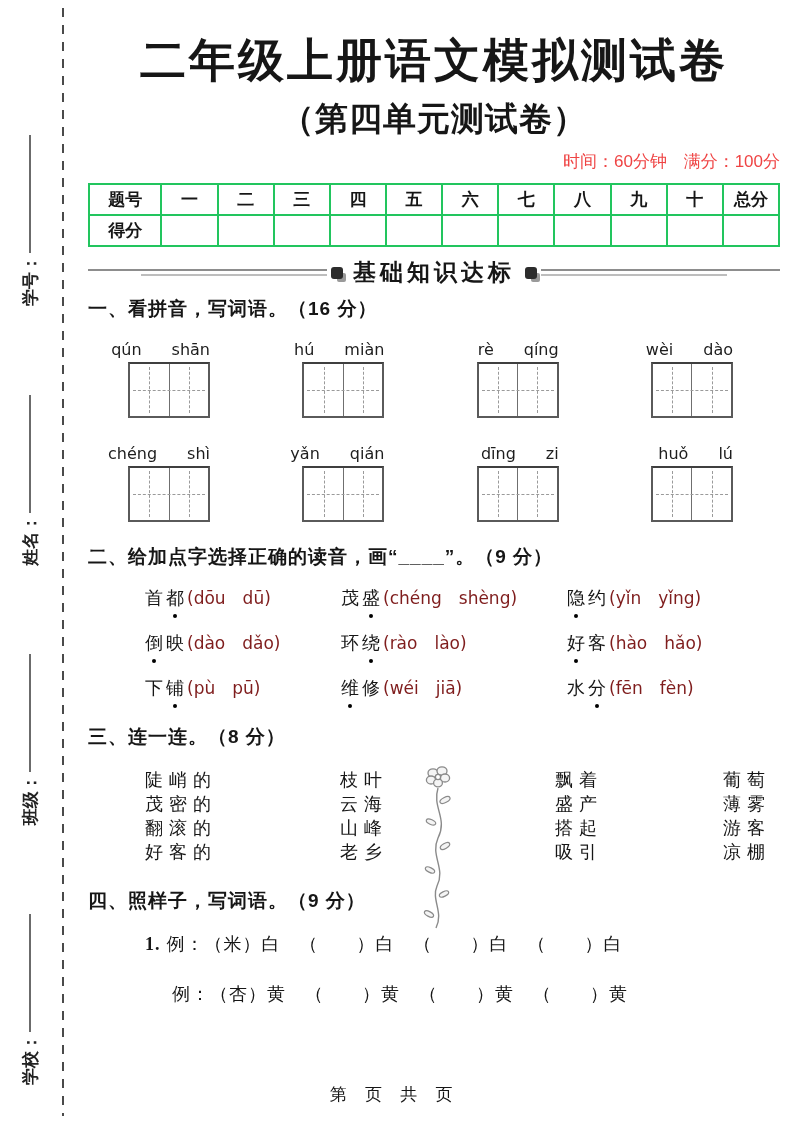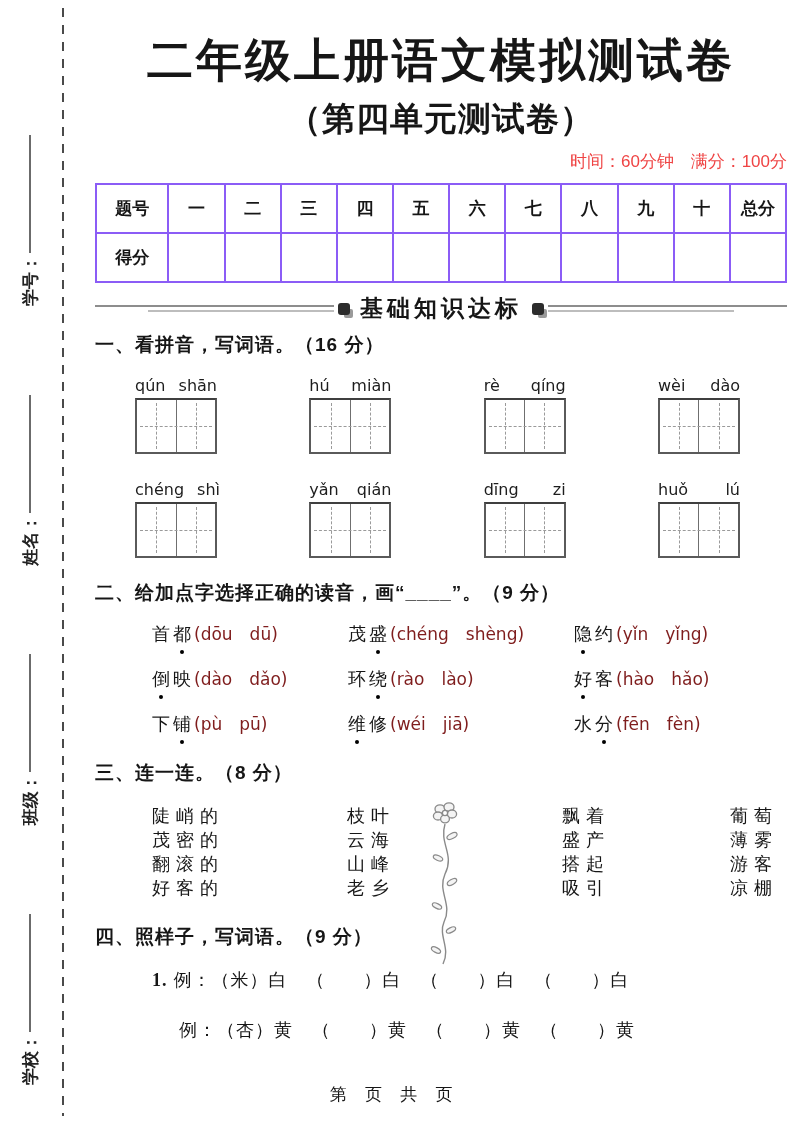--- a/index.html
+++ b/index.html
@@ -16,49 +16,49 @@
   .sidebar-rot{
     position:absolute;width:950px;height:30px;left:-445px;top:595px;
     transform:rotate(-90deg);
     display:flex;align-items:center;justify-content:space-between;
     font-family:"Liberation Serif",serif;font-size:17px;color:#222;
   }
   .sb-field{white-space:nowrap;display:flex;align-items:center;}
   .sb-label{font-weight:600;}
   .sb-line{display:inline-block;width:118px;height:0;border-bottom:2px solid #6b6b6b;margin-left:2px;}
   
-  .content{position:absolute;left:95px;top:20px;width:692px;}
+  .content{position:absolute;left:88px;top:20px;width:692px;}
   .title{font-size:46px;line-height:52px;font-weight:bold;text-align:center;margin:14px 0 0;letter-spacing:3px;}
   .subtitle{font-size:33px;line-height:38px;font-weight:bold;text-align:center;margin:14px 0 0;letter-spacing:1px;}
   .meta{ text-align:right;font-size:17px;margin-top:12px;color:#ef4444;}
   .meta span{margin-left:12px;}
   
   table.score{border-collapse:collapse;width:100%;margin-top:10px;table-layout:fixed;}
   table.score td{
-    border:2px solid #8b5cf6;height:29px;text-align:center;vertical-align:middle;
-    font-family:"Liberation Serif",serif;font-size:17px;font-weight:600;padding:9px;
+    border:2px solid #22c55e;height:29px;text-align:center;vertical-align:middle;
+    font-family:"Liberation Serif",serif;font-size:17px;font-weight:600;padding:0;
   }
   
   .banner{display:flex;align-items:center;margin-top:10px;}
   .banner-title{font-size:23px;font-weight:bold;letter-spacing:4px;margin:0 6px;white-space:nowrap;}
   .deco{flex:1;height:9px;position:relative;}
   .deco::before{content:'';position:absolute;left:0;right:0;top:1px;height:2px;background:#8d8d8d;}
   .deco-left::after{content:'';position:absolute;left:22%;right:0;bottom:1px;height:2px;background:#bdbdbd;}
   .deco-right::after{content:'';position:absolute;left:0;right:22%;bottom:1px;height:2px;background:#bdbdbd;}
   .bsq{width:12px;height:12px;position:relative;flex:none;margin:0 4px;}
   .bsq::before{content:'';position:absolute;width:9px;height:9px;background:#9a9a9a;border-radius:2px;right:-3px;bottom:-3px;}
   .bsq::after{content:'';position:absolute;inset:0;background:#2c2c2c;border-radius:3px;}
   
   .sec-title{font-size:19px;font-weight:bold;margin:0;letter-spacing:1px;}
   .st1{margin-top:8px;} .st2{margin-top:22px;} .st3{margin-top:24px;} .st4{margin-top:24px;}
   
   .pyrow{display:flex;justify-content:space-between;padding:0 47px 0 40px;margin-top:18px;}
   .pyrow2{margin-top:26px;}
   .pgroup{width:82px;}
-  .pylabel{display:flex;justify-content:space-between;gap:13px;font-family:"DejaVu Sans",sans-serif;font-size:16px;color:#1d1d1d;margin-bottom:3px;white-space:nowrap;}
+  .pylabel{display:flex;justify-content:flex-end;gap:30px;font-family:"DejaVu Sans",sans-serif;font-size:16px;color:#1d1d1d;margin-bottom:3px;white-space:nowrap;}
   .tian{display:flex;height:52px;border:2px solid #5a5a5a;border-top-color:#3f3f3f;position:relative;background:#fff;}
   .tcell{flex:1;position:relative;}
   .tcell + .tcell{border-left:1.5px solid #6f6f6f;}
   .tcell::before{content:'';position:absolute;left:50%;top:3px;bottom:3px;border-left:1px dashed #9a9a9a;}
   .tian::after{content:'';position:absolute;left:3px;right:3px;top:50%;border-top:1px dashed #9a9a9a;}
   
   .readings{display:grid;grid-template-columns:196px 226px auto;row-gap:21px;padding-left:57px;margin-top:16px;}
   .ritem{white-space:nowrap;font-size:18px;}
   .rword{font-family:"Liberation Serif",serif;}
   .rch{display:inline-block;position:relative;margin-right:3px;}

